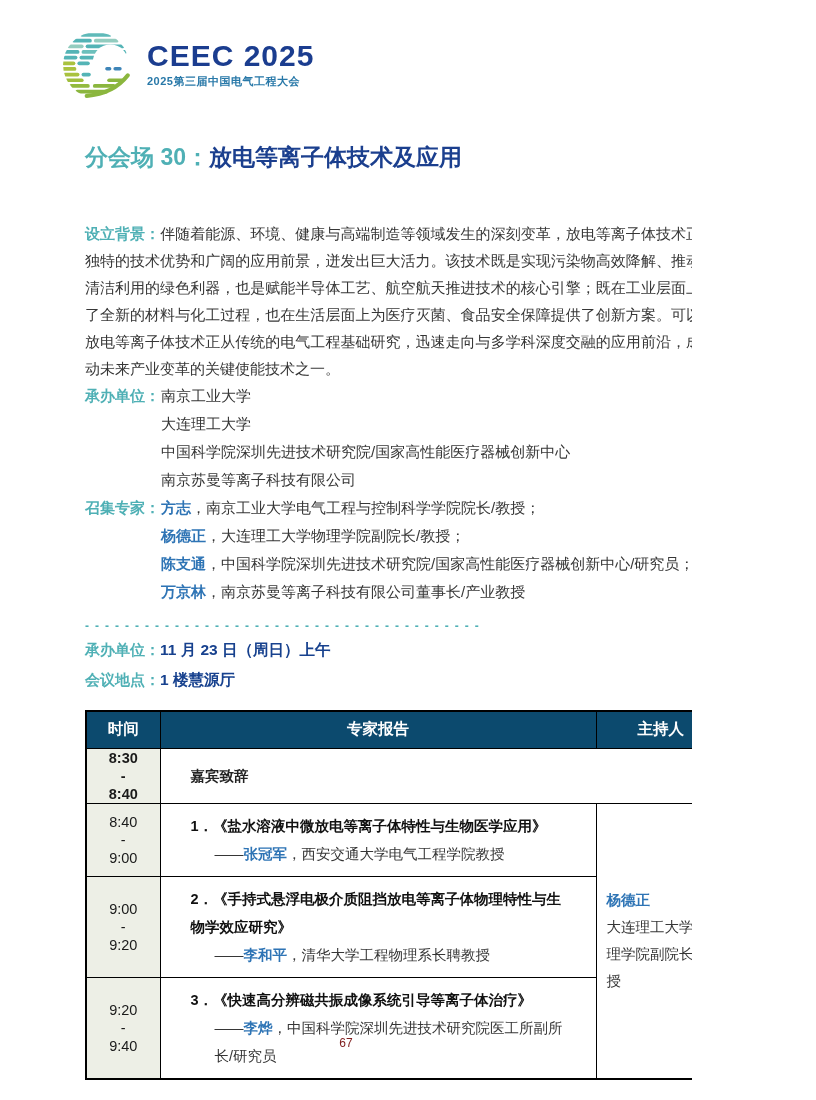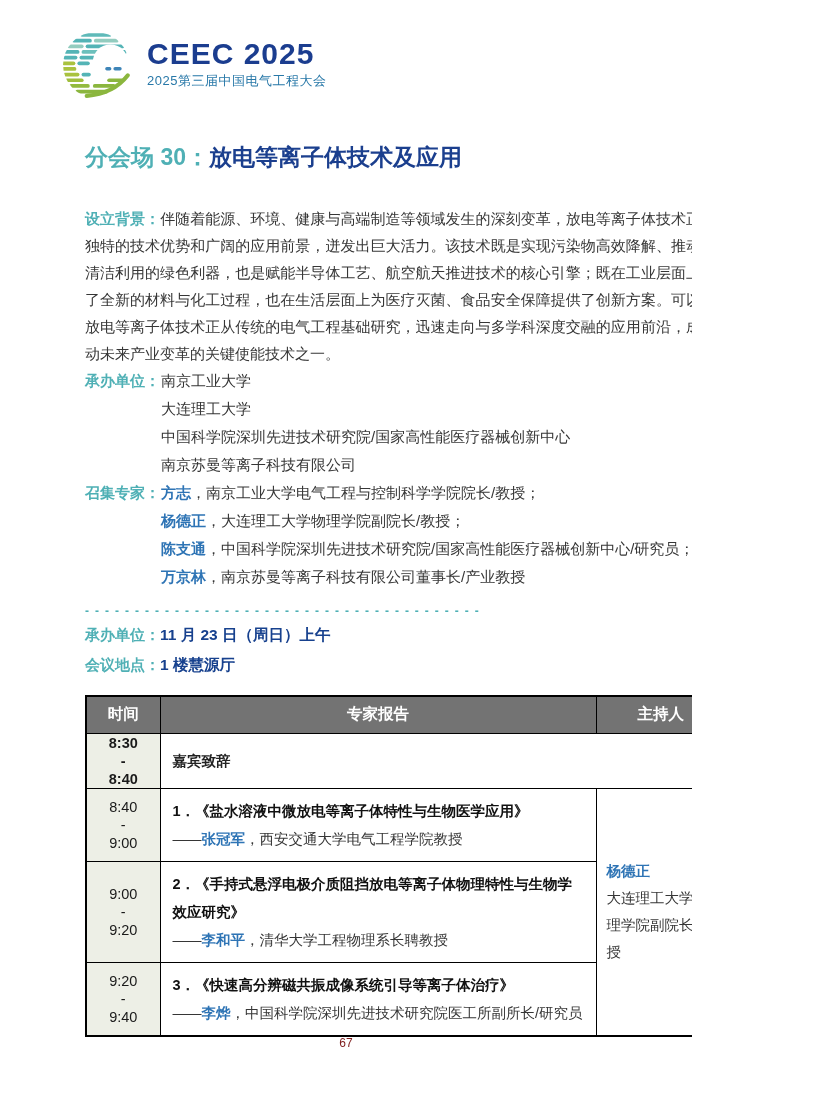--- a/index.html
+++ b/index.html
@@ -7,26 +7,26 @@
   body {
     width: 816px; height: 1100px;
     font-family: "Liberation Sans", "DejaVu Sans", sans-serif;
     color: #363636;
   }
   .page { position: relative; width: 692px; height: 1100px; background: #fff; overflow: hidden; }
 
   
   .logo-row { position: absolute; top: 28px; left: 62px; display: flex; align-items: center; gap: 13px; }
   .logo-text .ceec { font-size: 30px; font-weight: bold; color: #1B3D8F; letter-spacing: 1px; line-height: 32px; }
-  .logo-text .sub  { font-size: 13px; font-weight: normal; color: #2878A8; margin-top: 2px; letter-spacing: 0.5px; }
+  .logo-text .sub  { font-size: 11px; font-weight: bold; color: #2878A8; margin-top: 2px; letter-spacing: 0.5px; }
 
   
   .content { position: absolute; left: 85px; top: 142px; width: 646px; }
 
-  .title { font-size: 23px; font-weight: bold; line-height: 30px; margin-bottom: 33px; }
+  .title { font-size: 23px; font-weight: bold; line-height: 30px; margin-bottom: 48px; }
   .title .prefix { color: #4FB0B5; }
   .title .main   { color: #1B3F8E; }
 
   .label { color: #4FB0B5; font-weight: bold; }
 
   .para { font-size: 15px; line-height: 27px; text-align: justify; color: #363636; }
 
   .block { display: flex; font-size: 15px; line-height: 28px; }
   .block .label { flex: 0 0 76px; }
   .block .items { flex: 1; }
@@ -39,32 +39,32 @@
   .meta .label { font-size: 15px; }
   .meta .value { color: #17418E; font-weight: bold; }
 
   
   table.schedule { border-collapse: collapse; width: 640px; margin-top: 16px;
                    border: 2px solid #000; table-layout: fixed; }
   col.c-time   { width: 74px; }
   col.c-report { width: 436px; }
   col.c-mod    { width: 130px; }
   .schedule th {
-    background: #737373; color: #fff; font-size: 15.5px; font-weight: bold;
+    background: #0c4a6e; color: #fff; font-size: 15.5px; font-weight: bold;
     border: 1.5px solid #000; height: 37px; text-align: center;
   }
   .schedule td { border: 1.5px solid #000; font-size: 14.5px; color: #222; vertical-align: middle; }
   td.time {
     background: #EDEFE6; text-align: center; white-space: pre-line;
     line-height: 18px; font-size: 14.5px; color: #1a1a1a;
   }
-  td.report { padding: 8px 12px; line-height: 28px; }
+  td.report { padding: 8px 30px; line-height: 28px; }
   td.report.plain { font-size: 14.5px; }
   .report-title { font-weight: bold; color: #111; }
-  .speaker { color: #363636; }
+  .speaker { color: #363636; margin-left: 24px; }
   td.moderator { padding: 6px 10px; line-height: 27px; font-size: 14.5px; color: #363636; }
   .moderator-name { display: block; color: #2E74B5; font-weight: bold; }
   tr.r1 { height: 55px; font-weight: bold; }
   tr.r2 { height: 62px; }
   tr.r3 { height: 100px; }
   tr.r4 { height: 58px; }
 
   .page-number { position: absolute; bottom: 50px; left: 0; right: 0; text-align: center;
                  font-size: 12px; color: #7f1d1d; }
 </style>

